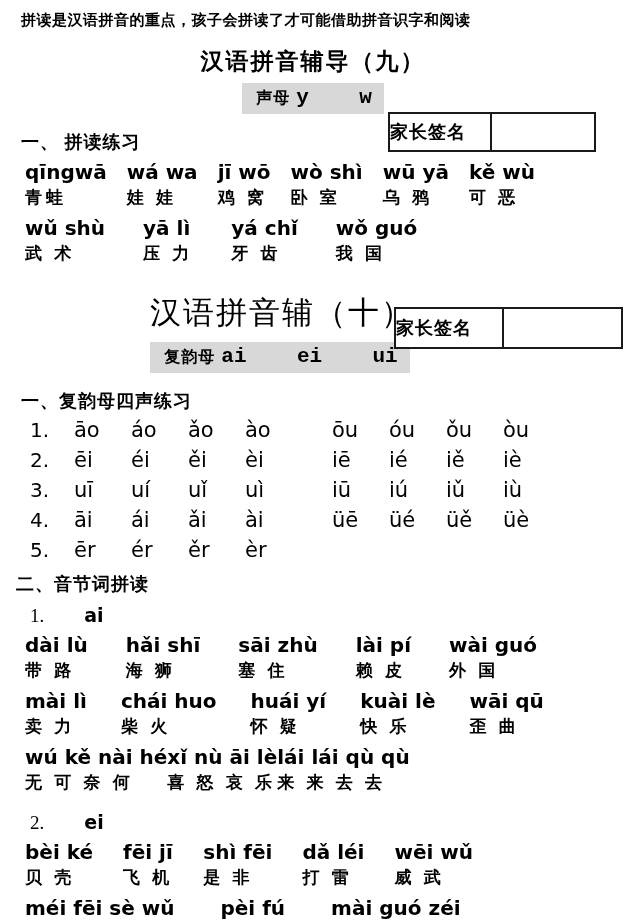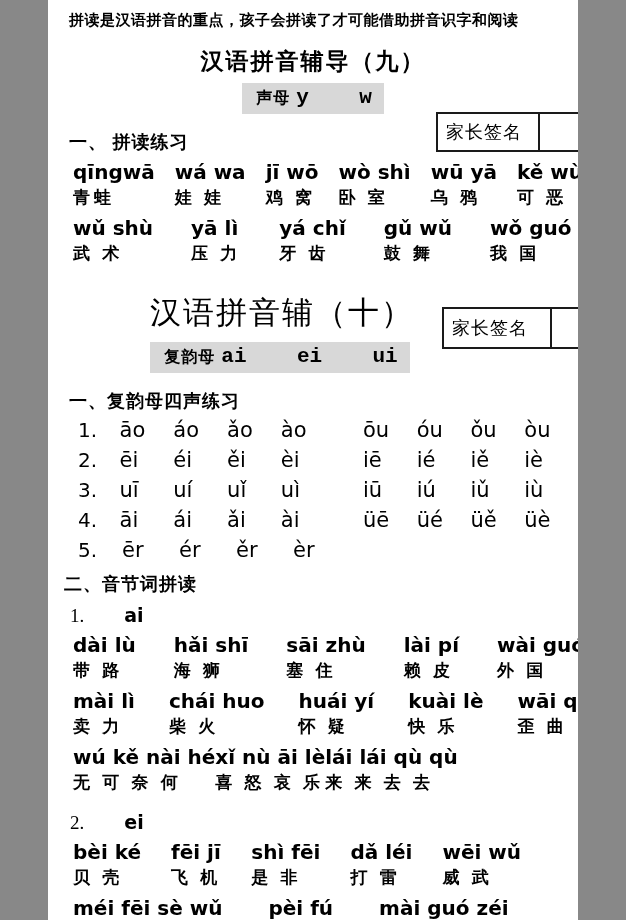--- a/index.html
+++ b/index.html
@@ -1,17 +1,17 @@
 <!DOCTYPE html>
 <html><head>
 <meta charset="utf-8">
 <style>
   html,body { margin:0; padding:0; background:#888; }
   .page {
-    position:relative; width:530px; height:920px; margin:0 auto;
+    position:relative; width:626px; height:920px; margin:0 auto;
     background:#ffffff; color:#000;
     font-family:"Liberation Serif", serif;
     overflow:hidden;
   }
   .header-note {
     padding:10px 18px 0 21px;
     font-size:15px; font-weight:bold; line-height:20px;
     letter-spacing:0.5px;
   }
   .title1 {
@@ -33,22 +33,22 @@
     font-size:18px; font-weight:bold; letter-spacing:1px;
   }
   
   .sig {
     position:absolute; display:flex;
     border:2px solid #1a1a1a; background:#fff; box-sizing:border-box;
   }
   .sig1 { left:388px; top:112px; width:208px; height:40px; }
   .sig2 { left:394px; top:307px; width:229px; height:42px; }
   .sig-label {
-    display:flex; align-items:center; padding-left:8px;
-    font-size:18px; font-weight:normal; letter-spacing:1px;
+    display:flex; align-items:center; 
+    font-size:18px; font-weight:bold; letter-spacing:1px;
     border-right:2px solid #1a1a1a; box-sizing:border-box;
   }
   .sig1 .sig-label { width:102px; }
   .sig2 .sig-label { width:108px; }
   .sig-blank { flex:1; }
   
   .word-row { display:flex; margin:5px 0 1px 25px; }
   .gap20 { gap:20px; } .gap30 { gap:30px; } .gap34 { gap:34px; }
   .gap38 { gap:38px; } .gap46 { gap:46px; } .gap54 { }
   .pair { flex:0 0 auto; }
@@ -66,21 +66,21 @@
   
   .tone-block { margin-top:6px; }
   .tone-row {
     display:flex; align-items:baseline;
     margin:0 0 7px 30px;
     font-family:"DejaVu Sans", sans-serif; font-size:21px; line-height:23px;
   }
   .tnum { width:44px; font-size:20px; }
   .tsyl { width:57px; white-space:pre; }
   .tspacer { width:30px; }
-  .sub-label { margin:8px 0 0 22px; }
+  .sub-label { margin:8px 0 0 30px; }
   .sub-num { font-size:19px; }
   .sub-vowel {
     font-family:"DejaVu Sans", sans-serif; font-weight:bold;
     font-size:19px; margin-left:36px;
   }
   .mt10 { margin-top:10px;margin-left:16px; }
   .mt16 { margin-top:16px; }
 </style>
 </head>
 <body>
@@ -134,24 +134,20 @@
       <div class="py">wǔ shù</div>
       <div class="hz">武 术</div>
     </div>
     <div class="pair">
       <div class="py">yā lì</div>
       <div class="hz">压 力</div>
     </div>
     <div class="pair">
       <div class="py">yá chǐ</div>
       <div class="hz">牙 齿</div>
-    </div>
-    <div class="pair">
-      <div class="py">gǔ wǔ</div>
-      <div class="hz">鼓 舞</div>
     </div>
     <div class="pair">
       <div class="py">wǒ guó</div>
       <div class="hz">我 国</div>
     </div>
   </div>
 
   <div class="title2-wrap">
     <span class="title2">汉语拼音辅（十）</span>
   </div>

